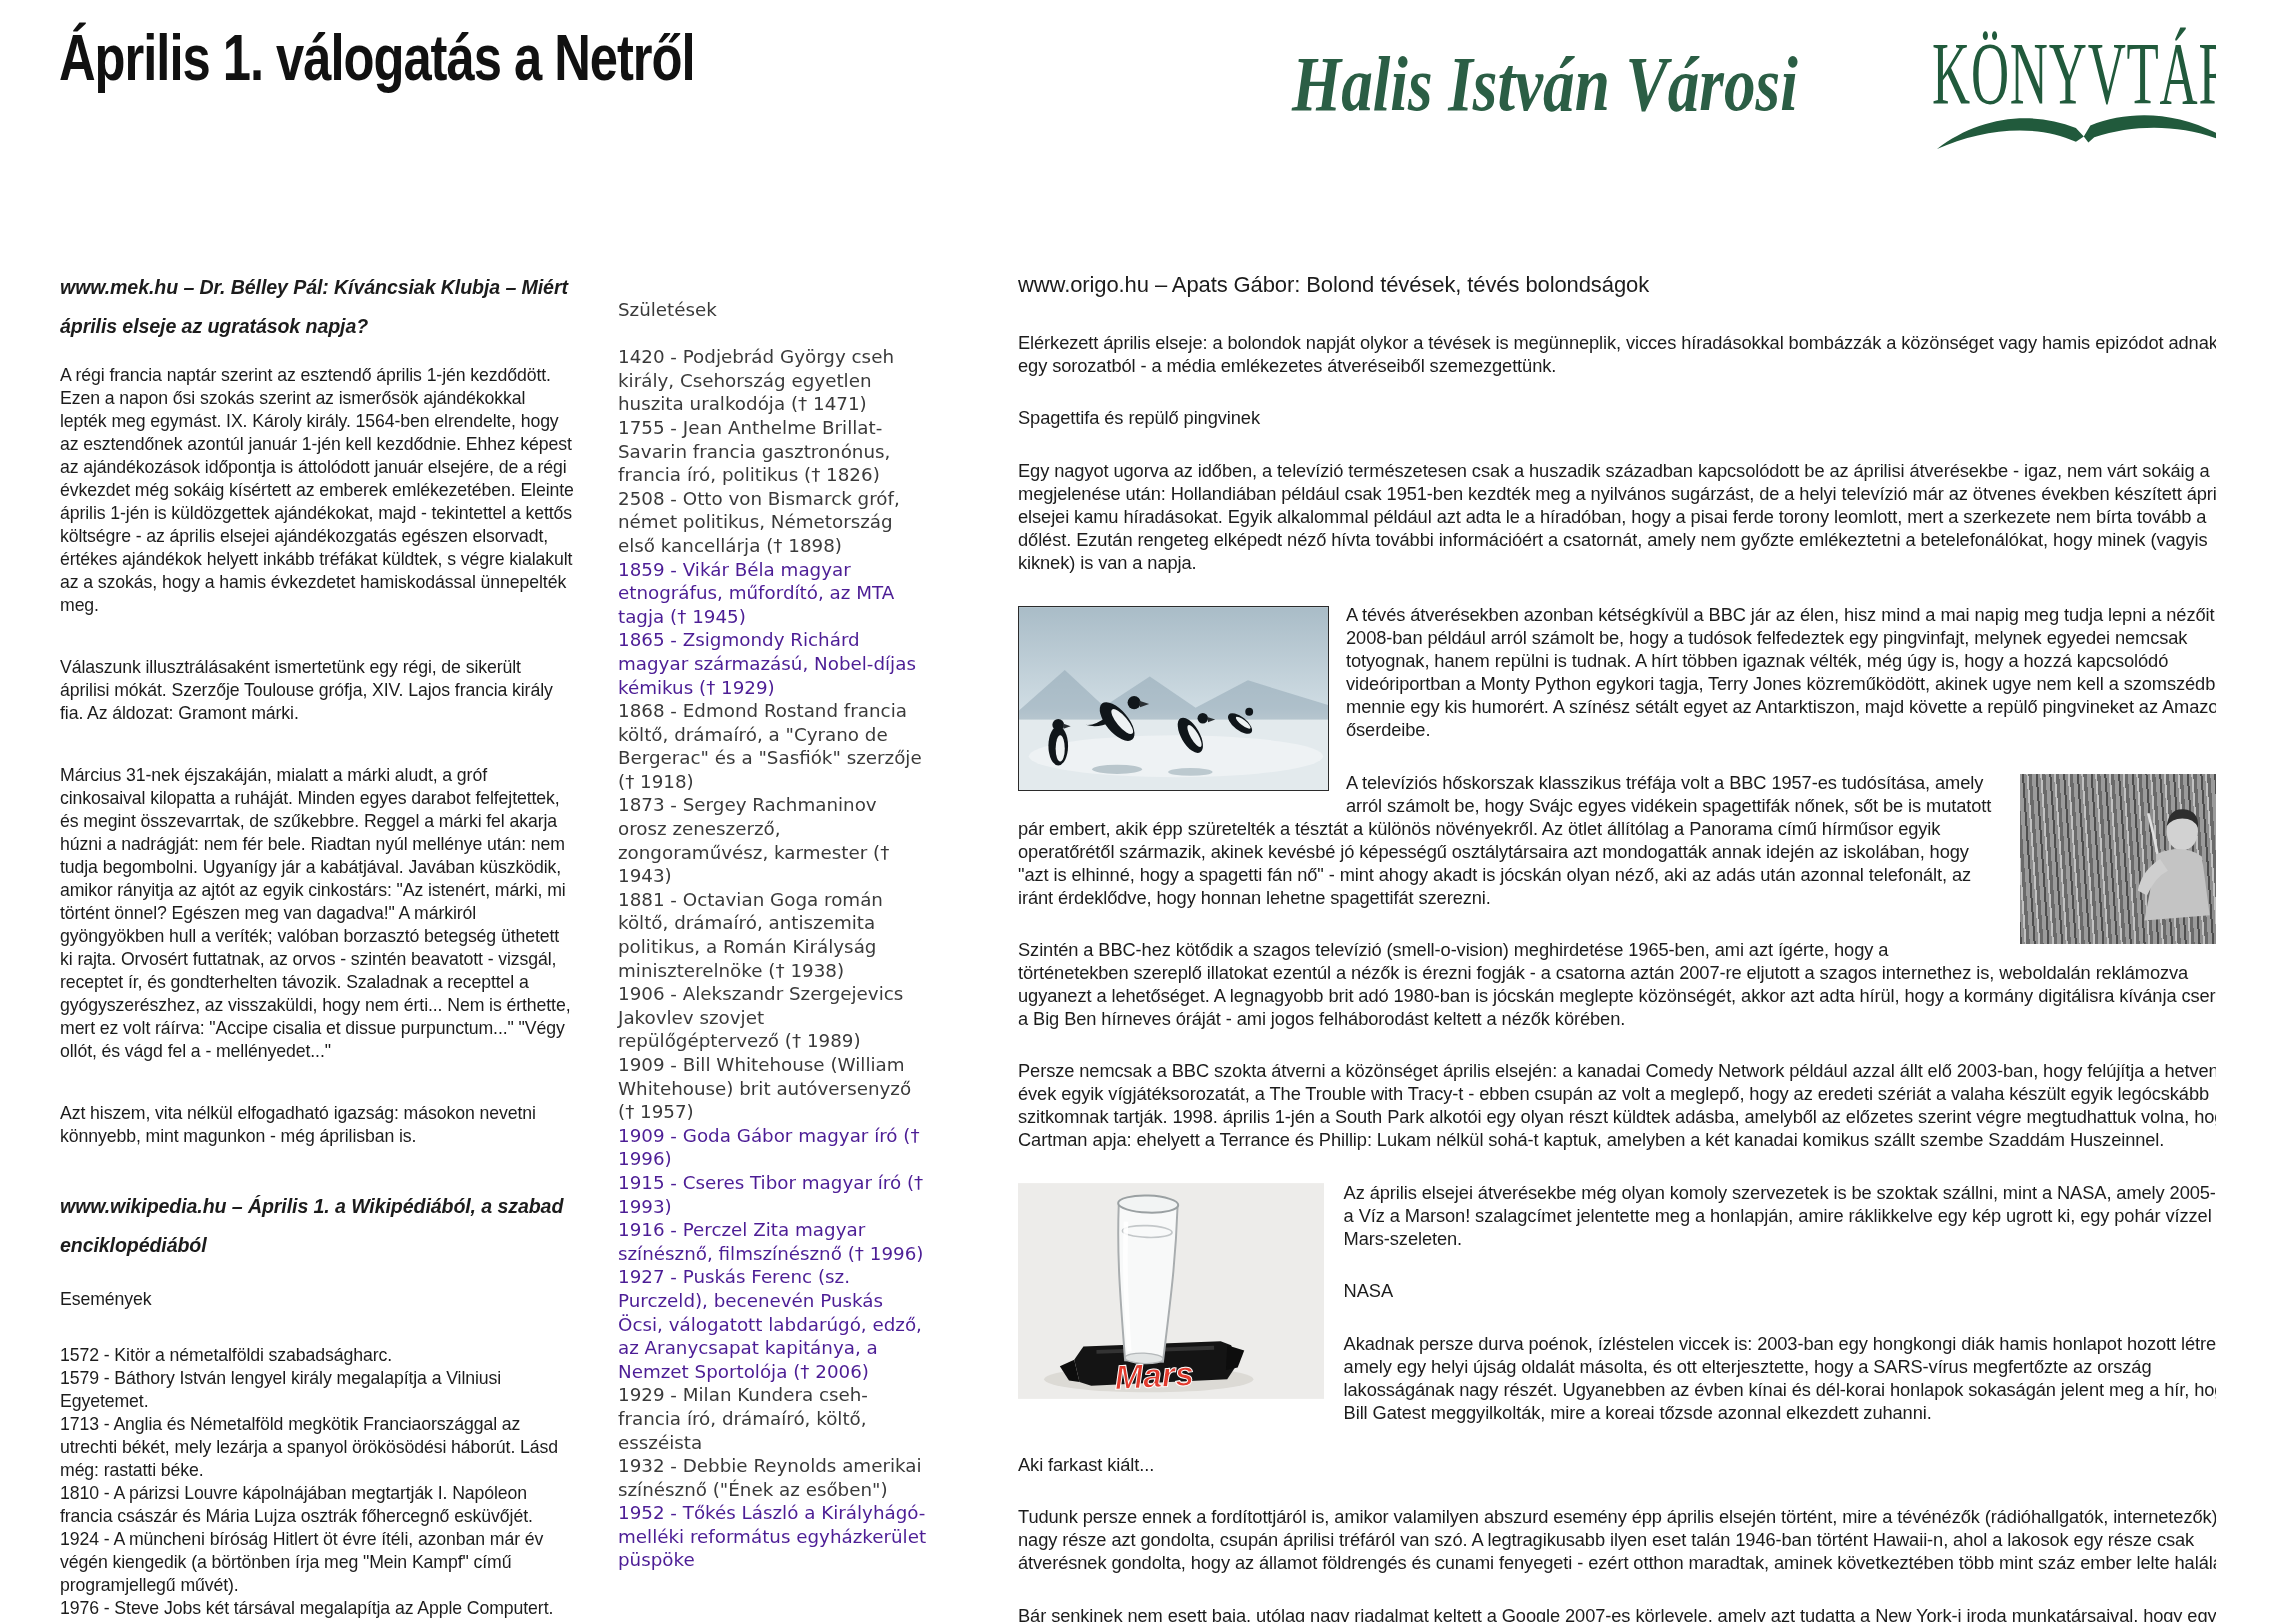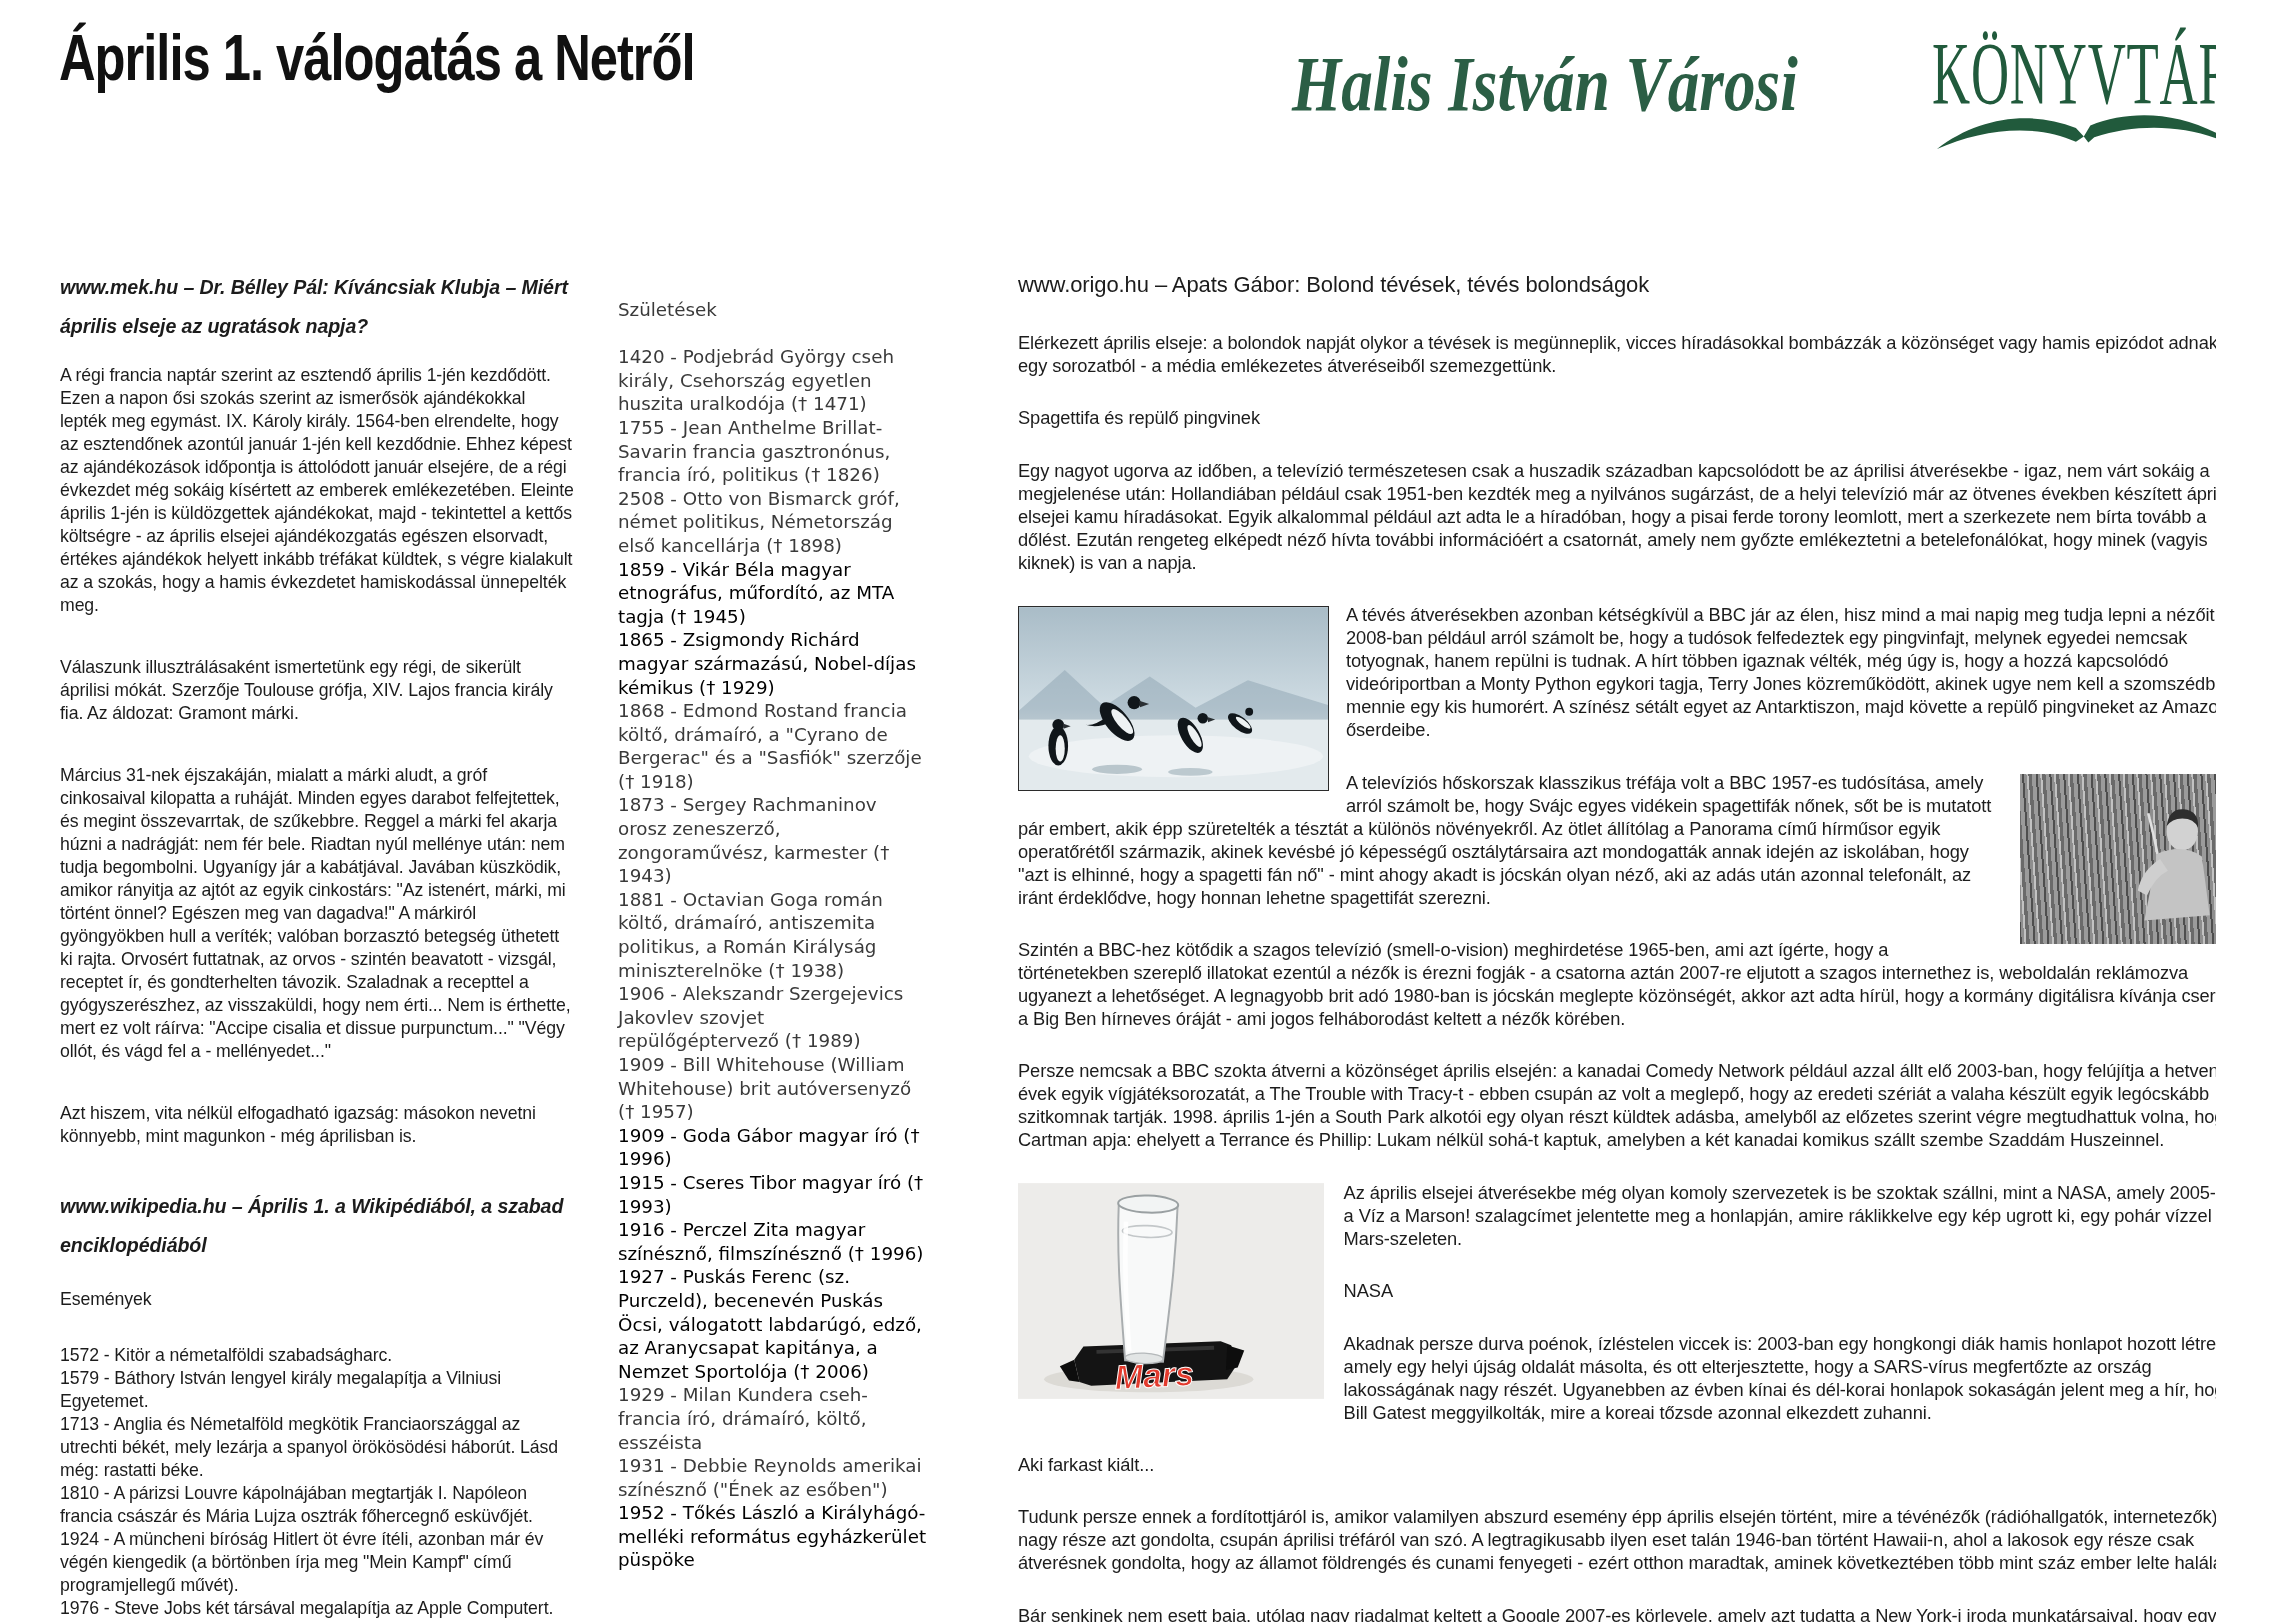--- a/index.html
+++ b/index.html
@@ -34,21 +34,21 @@
   #col2 .subhead{margin:0 0 23.6px 0;}
   #col2 .item{margin:0;}
   #col2 .gap{height:47px;}
 
   #col3{left:1018px;top:272px;width:1235px;font-size:18.3px;line-height:23px;letter-spacing:-0.1px;}
   #col3 h3{font-size:22px;line-height:26px;font-weight:400;margin:0 0 33px 0;}
   #col3 p{margin:0 0 29.4px 0;}
   #col3 .sub{margin:0 0 29.4px 0;}
   .clear{clear:both;}
 
-  .orange{color:#000000;}
+  .orange{color:#4c1d95;}
 
   
   figure{margin:0;padding:0;}
   .fig-penguins{float:left;width:311px;height:185px;margin:2.6px 17px 7.9px 0;
                 border:0.7px solid #2b2b2b;box-sizing:border-box;overflow:hidden;}
   .fig-spaghetti{float:right;width:233px;height:170px;margin:3.9px 0 7.9px 18.3px;overflow:hidden;
                  position:relative;
                  background:repeating-linear-gradient(86deg,#4e4e4e 0 2px,#8e8e8e 2px 4.6px,#c2c2c2 4.6px 6.5px,#6a6a6a 6.5px 9.8px,#9b9b9b 9.8px 13.7px);}
   .fig-spaghetti svg{position:absolute;left:0;top:0;}
   .fig-mars{float:left;width:306px;height:216px;margin:2.6px 19.6px 7.9px 0;overflow:hidden;}
@@ -99,21 +99,21 @@
     <div class="item">1868 - Edmond Rostand francia költő, drámaíró, a "Cyrano de Bergerac" és a "Sasfiók" szerzője († 1918)</div>
     <div class="item">1873 - Sergey Rachmaninov orosz zeneszerző, zongoraművész, karmester († 1943)</div>
     <div class="item">1881 - Octavian Goga román költő, drámaíró, antiszemita politikus, a Román Királyság miniszterelnöke († 1938)</div>
     <div class="item">1906 - Alekszandr Szergejevics Jakovlev szovjet repülőgéptervező († 1989)</div>
     <div class="item">1909 - Bill Whitehouse (William Whitehouse) brit autóversenyző († 1957)</div>
     <div class="item orange">1909 - Goda Gábor magyar író († 1996)</div>
     <div class="item orange">1915 - Cseres Tibor magyar író († 1993)</div>
     <div class="item orange">1916 - Perczel Zita magyar színésznő, filmszínésznő († 1996)</div>
     <div class="item orange">1927 - Puskás Ferenc (sz. Purczeld), becenevén Puskás Öcsi, válogatott labdarúgó, edző, az Aranycsapat kapitánya, a Nemzet Sportolója († 2006)</div>
     <div class="item">1929 - Milan Kundera cseh-francia író, drámaíró, költő, esszéista</div>
-    <div class="item">1931 - Debbie Reynolds amerikai színésznő ("Ének az esőben")</div>
+    <div class="item">1932 - Debbie Reynolds amerikai színésznő ("Ének az esőben")</div>
     <div class="item orange">1952 - Tőkés László a Királyhágó-melléki református egyházkerület püspöke</div>
     <div class="gap"></div>
     <div class="subhead">Halálozások</div>
 
   </div>
 
   <div id="col3" class="col">
     <h3>www.origo.hu – Apats Gábor: Bolond tévések, tévés bolondságok</h3>
     <p>Elérkezett április elseje: a bolondok napját olykor a tévések is megünneplik, vicces híradásokkal bombázzák a közönséget vagy hamis epizódot adnak le egy sorozatból - a média emlékezetes átveréseiből szemezgettünk.</p>
     <p class="sub">Spagettifa és repülő pingvinek</p>

